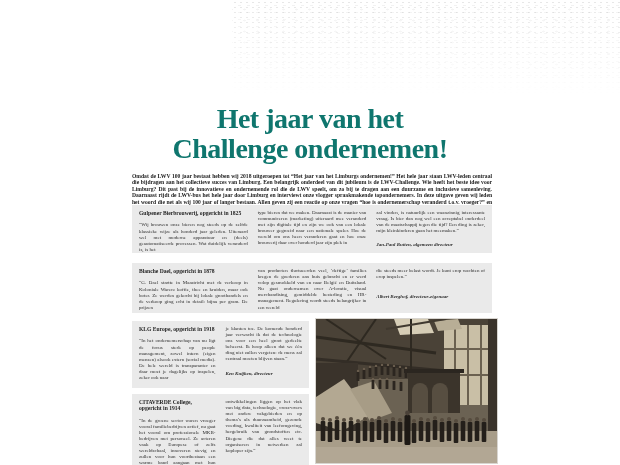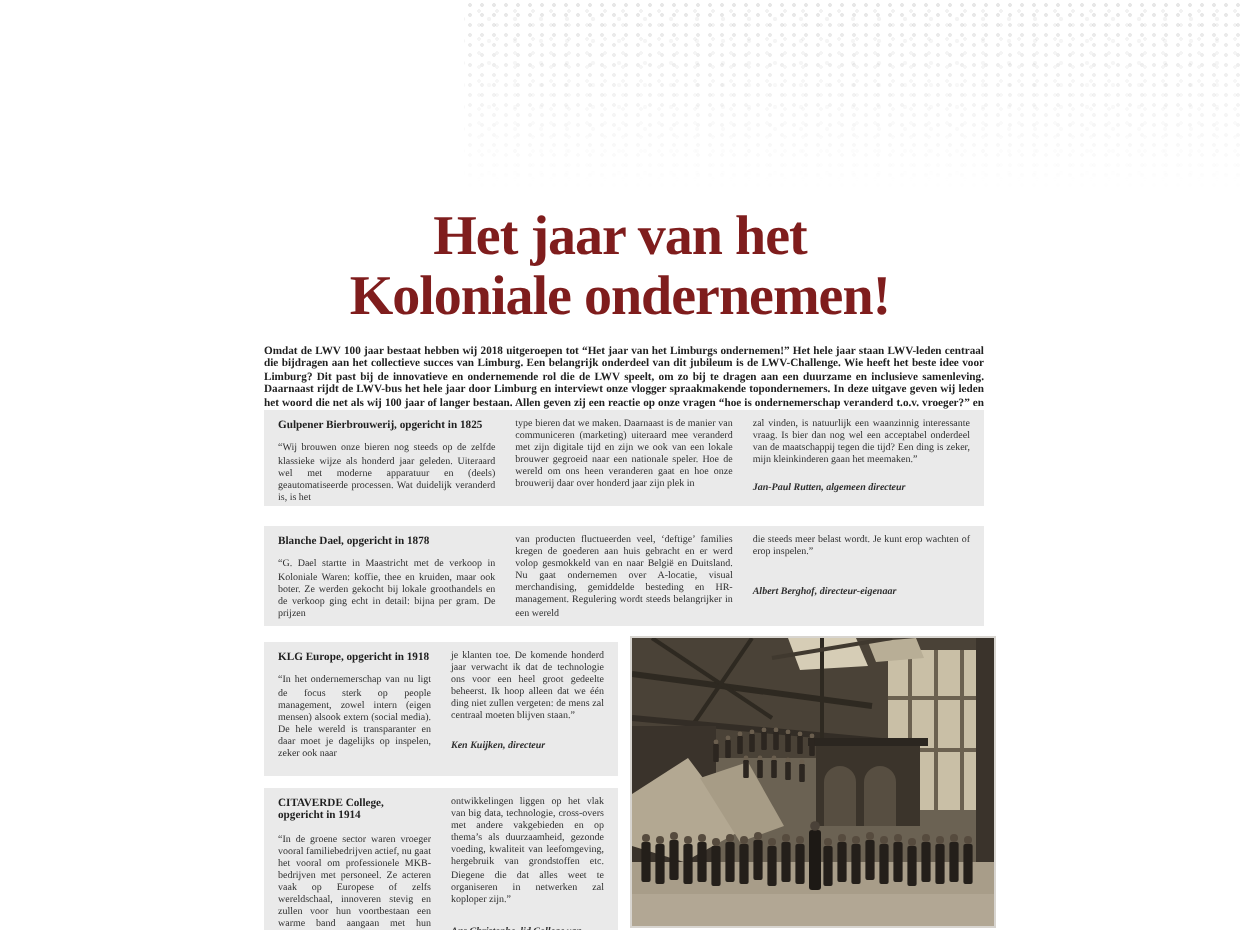--- a/index.html
+++ b/index.html
@@ -8,21 +8,21 @@
   .noise{position:absolute;left:232px;top:0;width:388px;height:96px;
         background-image:
           radial-gradient(rgba(130,130,130,.22) 1px, transparent 1.2px),
           radial-gradient(rgba(160,160,160,.16) 1px, transparent 1.2px),
           radial-gradient(rgba(110,110,110,.10) 1px, transparent 1.3px);
         background-size:6px 5px, 9px 7px, 13px 11px;
         background-position:0 0, 3px 2px, 6px 4px;
         -webkit-mask-image:linear-gradient(to bottom, rgba(0,0,0,.9), transparent);
         mask-image:linear-gradient(to bottom, rgba(0,0,0,.9), transparent);}
   .headline{position:absolute;left:0;right:0;top:104px;text-align:center;
-        font-weight:700;font-size:28px;line-height:30px;color:#7f1d1d;letter-spacing:-.5px;}
+        font-weight:700;font-size:28px;line-height:30px;color:#0f766e;letter-spacing:-.5px;}
   .intro{position:absolute;left:132px;width:360px;top:167px;
         font-size:5.6px;line-height:6.5px;font-weight:700;text-align:justify;color:#222;}
   .block{position:absolute;left:132px;width:360px;background:#eaeaea;
         box-sizing:border-box;padding:5px 7px;overflow:hidden;}
   .block .cols{display:flex;gap:10px;height:100%;}
   .block .col{flex:1;min-width:0;}
   .btitle{margin:0 0 6px 0;font-size:5.6px;line-height:6.4px;font-weight:700;color:#1f1f1f;}
   .btext{margin:0;font-size:5px;line-height:6.1px;text-align:justify;color:#2e2e2e;}
   .sig{margin:8px 0 0 0;font-size:5px;line-height:6px;font-style:italic;font-weight:700;color:#2e2e2e;}
   .b1{top:205px;height:48px;}
@@ -35,21 +35,21 @@
 </style>
 </head>
 <body>
 
 <div class="page">
 
   <div class="noise"></div>
 
   <div class="headline">
     <div>Het jaar van het</div>
-    <div>Koloniale ondernemen!</div>
+    <div>Challenge ondernemen!</div>
   </div>
 
   <p class="intro">Omdat de LWV 100 jaar bestaat hebben wij 2018 uitgeroepen tot “Het jaar van het Limburgs ondernemen!” Het hele jaar staan LWV-leden centraal die bijdragen aan het collectieve succes van Limburg. Een belangrijk onderdeel van dit jubileum is de LWV-Challenge. Wie heeft het beste idee voor Limburg? Dit past bij de innovatieve en ondernemende rol die de LWV speelt, om zo bij te dragen aan een duurzame en inclusieve samenleving. Daarnaast rijdt de LWV-bus het hele jaar door Limburg en interviewt onze vlogger spraakmakende topondernemers. In deze uitgave geven wij leden het woord die net als wij 100 jaar of langer bestaan. Allen geven zij een reactie op onze vragen “hoe is ondernemerschap veranderd t.o.v. vroeger?” en “Hoe zie je ondernemerschap de komende 100 jaar?”</p>
 
   <section class="block b1">
     <div class="cols">
       <div class="col">
         <h3 class="btitle">Gulpener Bierbrouwerij, opgericht in 1825</h3>
         <p class="btext">“Wij brouwen onze bieren nog steeds op de zelfde klassieke wijze als honderd jaar geleden. Uiteraard wel met moderne apparatuur en (deels) geautomatiseerde processen. Wat duidelijk veranderd is, is het</p>
       </div>

